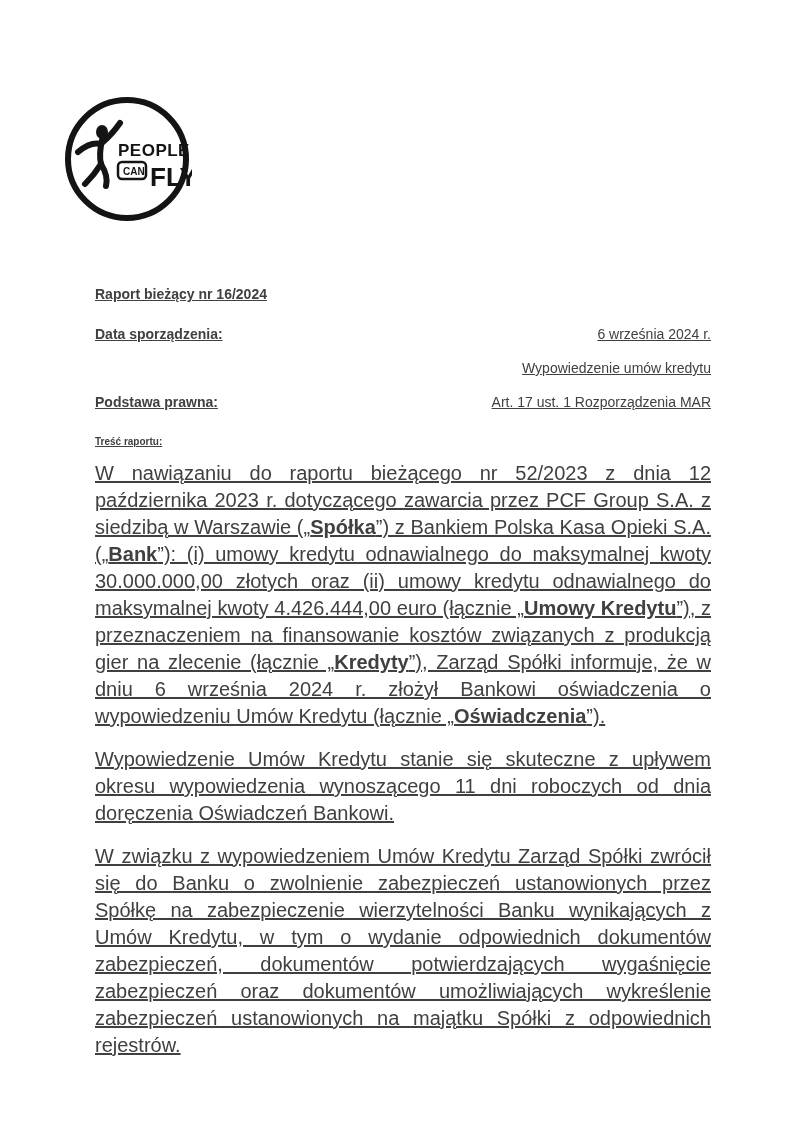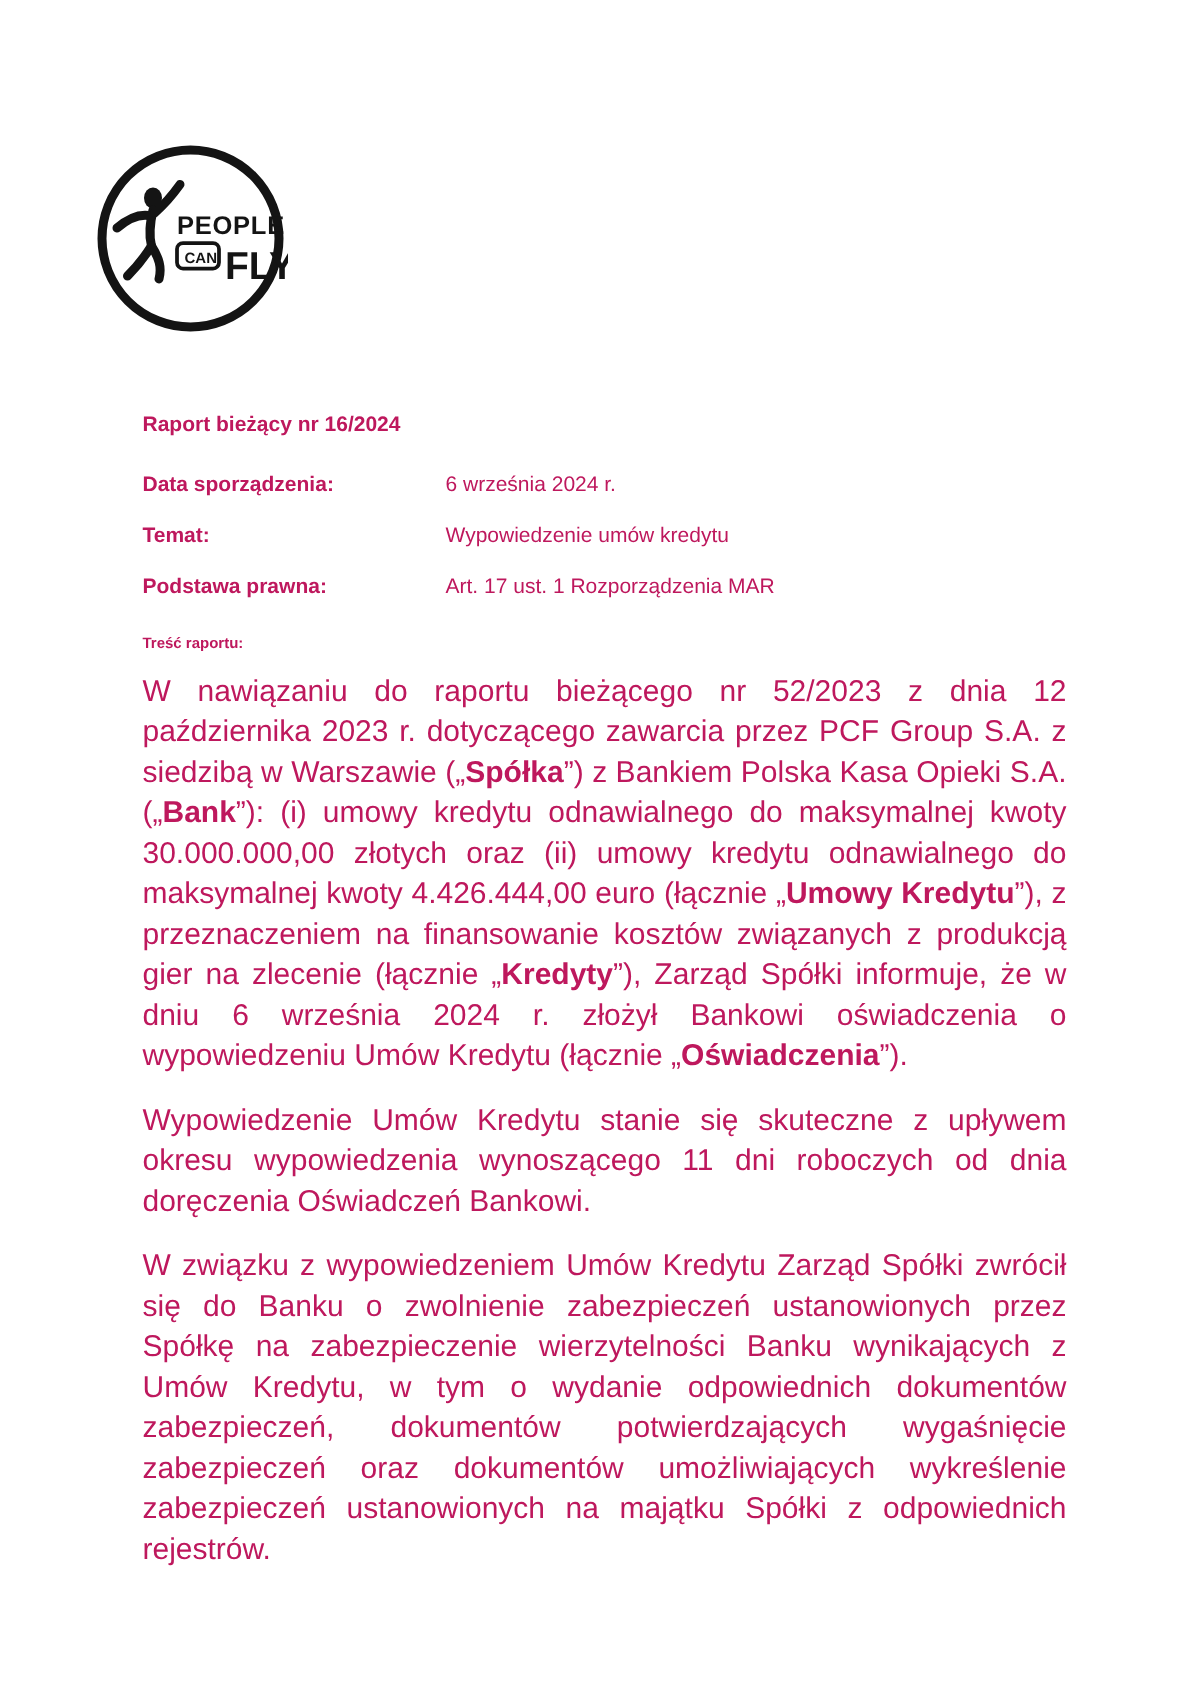--- a/index.html
+++ b/index.html
@@ -6,56 +6,58 @@
     margin: 0;
     padding: 0;
     background: #ffffff;
   }
   .page {
     position: relative;
     width: 720px;
     height: 1131px;
     background: #ffffff;
     font-family: "Liberation Sans", sans-serif;
-    color: #be185d;
+    color: #404040;
     overflow: hidden;
     box-sizing: border-box;
   }
   .logo-wrap {
     position: absolute;
     top: 94px;
     left: 62px;
     width: 130px;
     height: 130px;
   }
   .content {
     position: absolute;
-    top: 272px;
+    top: 284px;
     left: 95px;
     width: 616px;
+    text-decoration: underline;
   }
   .report-title {
     font-size: 14px;
     font-weight: bold;
     margin: 0 0 20px 0;
     line-height: 20px;
   }
   .meta-row {
     display: flex;
     margin-bottom: 14px;
     font-size: 14px;
     line-height: 20px;
   }
   .meta-label {
     width: 202px;
     flex: 0 0 202px;
     font-weight: bold;
   }
   .meta-value {
     flex: 1;
+    text-align: right;
   }
   .content-label {
     font-size: 10px;
     font-weight: bold;
     margin: 20px 0 8px 0;
     line-height: 20px;
   }
   .para {
     font-size: 20px;
     line-height: 27px;
@@ -95,21 +97,20 @@
 
   <div class="content">
     <h1 class="report-title">Raport bieżący nr 16/2024</h1>
 
     <div>
         <div class="meta-row">
           <div class="meta-label">Data sporządzenia:</div>
           <div class="meta-value">6 września 2024 r.</div>
         </div>
         <div class="meta-row">
-          <div class="meta-label">Temat:</div>
           <div class="meta-value">Wypowiedzenie umów kredytu</div>
         </div>
         <div class="meta-row">
           <div class="meta-label">Podstawa prawna:</div>
           <div class="meta-value">Art. 17 ust. 1 Rozporządzenia MAR</div>
         </div>
       </div>
 
     <div class="content-label">Treść raportu:</div>
 

